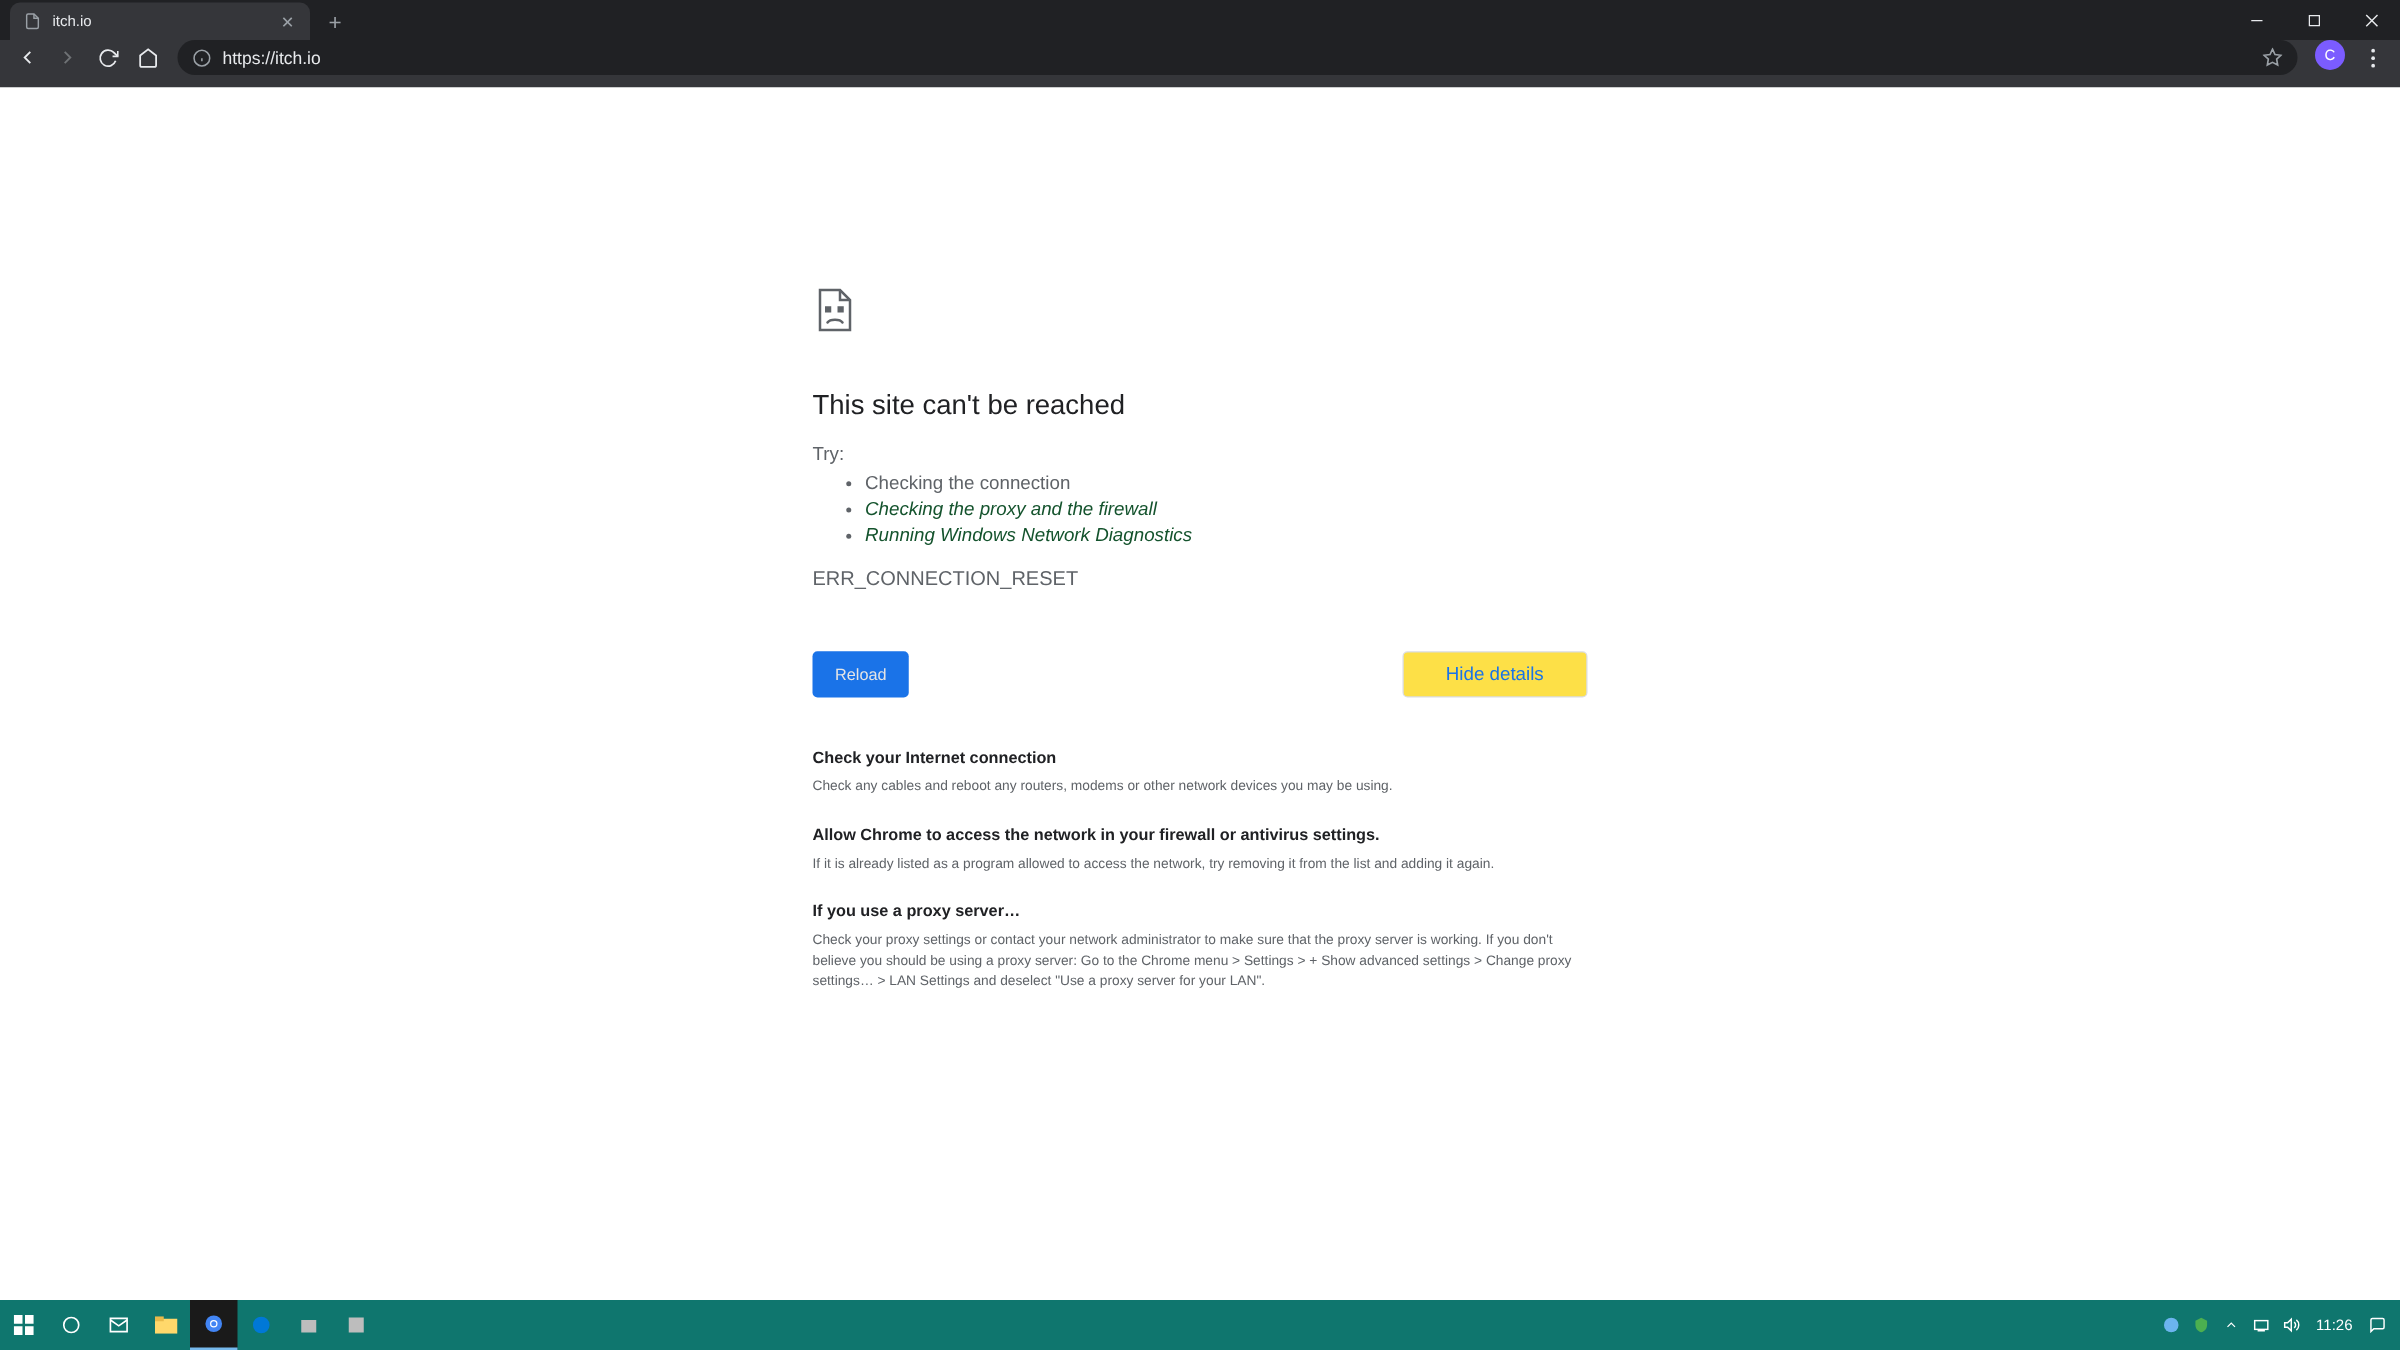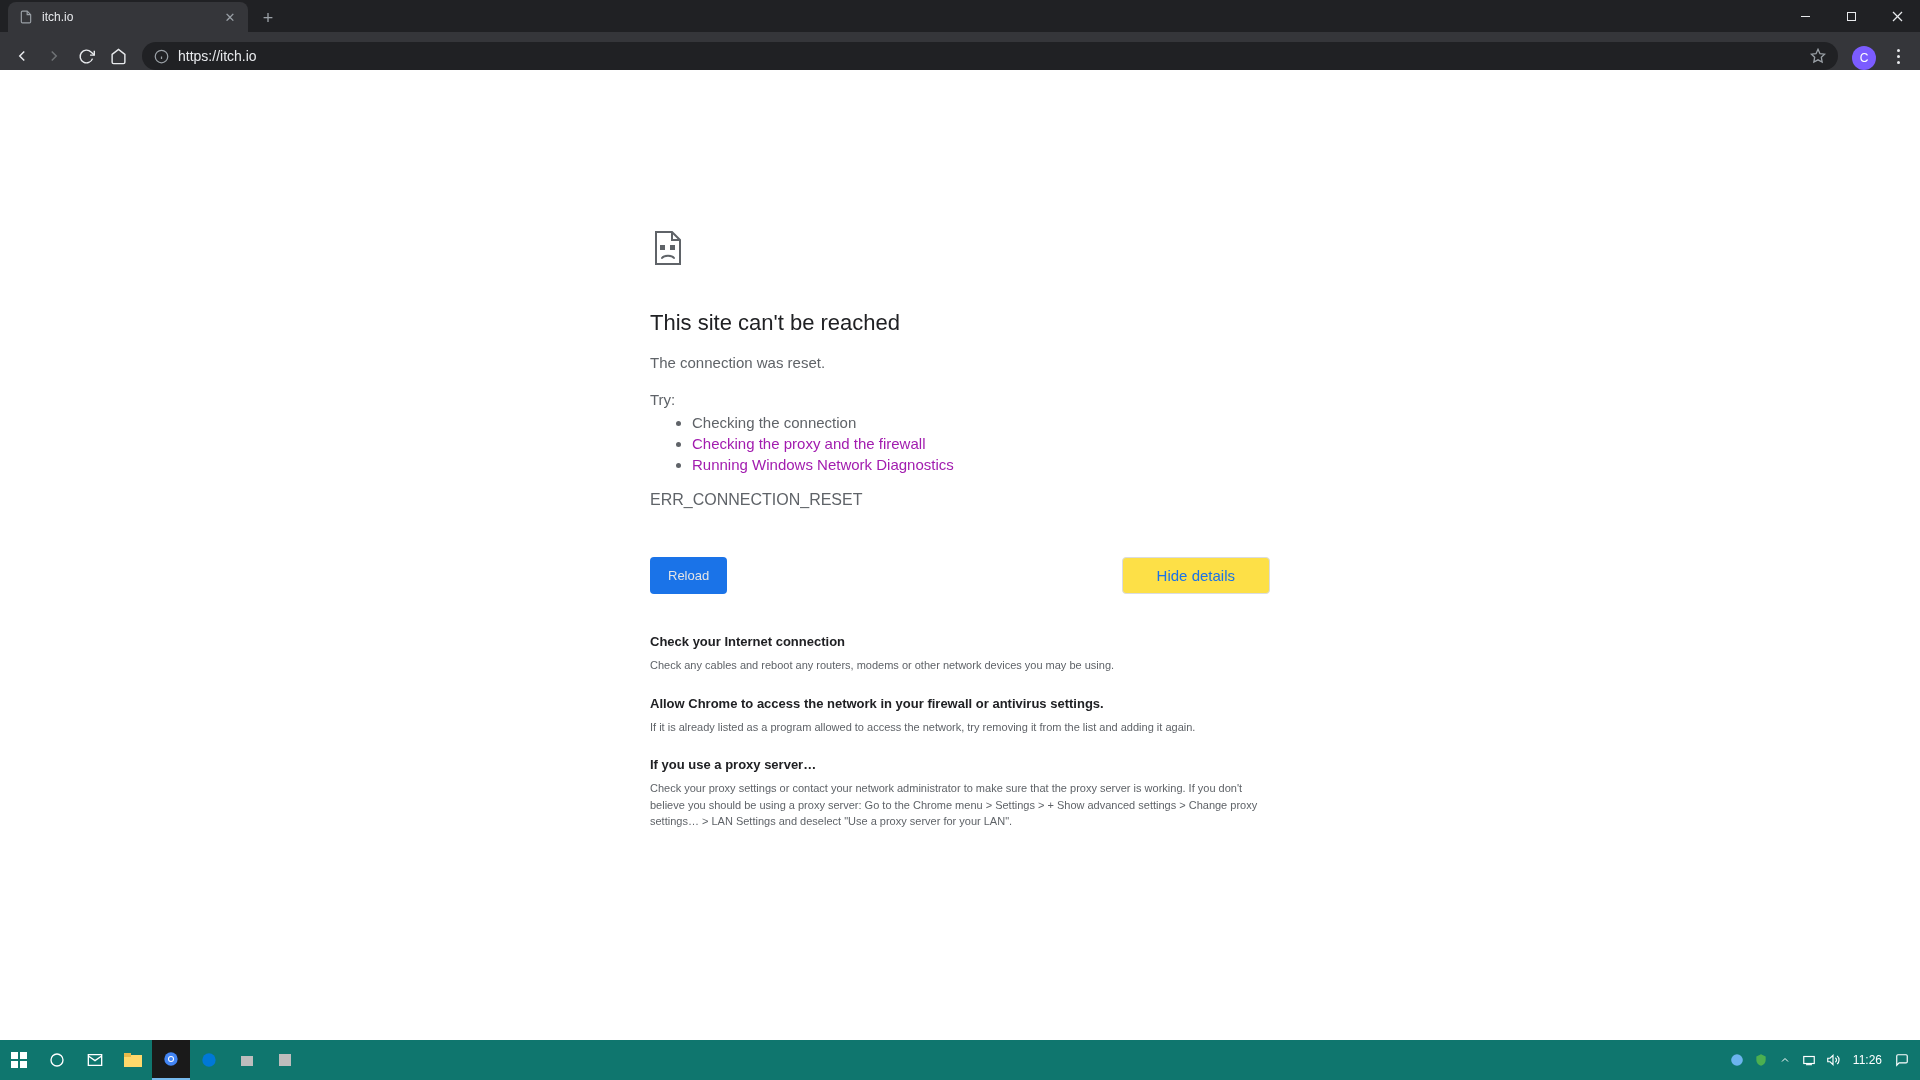--- a/index.html
+++ b/index.html
@@ -57,21 +57,21 @@
   .window-controls .wc {
     width: 46px; height: 32px;
     display: flex; align-items: center; justify-content: center;
     color: #e8eaed;
   }
 
   .toolbar {
     height: 38px;
     background: #35363a;
     display: flex;
-    align-items: flex-end;
+    align-items: flex-start;
     padding: 0 8px;
     gap: 4px;
   }
   .tbtn {
     width: 28px; height: 28px;
     display: flex; align-items: center; justify-content: center;
     color: #e8eaed;
     border-radius: 50%;
   }
   .tbtn.disabled { color: #6f7275; }
@@ -131,21 +131,21 @@
     font-size: 22px;
     font-weight: 400;
     color: #202124;
     margin-bottom: 18px;
     position: relative;
   }
   .error-sub { font-size: 15px; color: #5f6368; margin-bottom: 20px; }
   .try-label { font-size: 15px; color: #5f6368; margin-bottom: 6px; }
   .try-list { list-style: disc; padding-left: 42px; font-size: 15px; color: #5f6368; }
   .try-list li { margin-bottom: 4px; }
-  .try-list a { color: #a21caf; text-decoration: none; }
+  .try-list a { color: #14532d; text-decoration: none; font-style: italic; }
   .err-code { font-size: 16px; color: #5f6368; margin-top: 18px; }
 
   .btn-row {
     display: flex; justify-content: space-between;
     margin-top: 48px; margin-bottom: 40px;
   }
   .btn-primary {
     background: #1a73e8; color: #e5e5e5;
     border: none; border-radius: 4px;
     font-size: 13px; padding: 9px 18px;
@@ -282,21 +282,20 @@
         <rect x="11" y="16" width="3" height="3" fill="#5f6368"></rect>
         <rect x="21" y="16" width="3" height="3" fill="#5f6368"></rect>
         <path d="M12 28c2-3 10-3 12 0" stroke-linecap="round"></path>
       </svg>
     </div>
 
     <h1 class="error-title">
       <span>This site can't be reached</span>
     </h1>
 
-    <p class="error-sub">The connection was reset.</p>
 
     <p class="try-label">Try:</p>
     <ul class="try-list">
       <li>Checking the connection</li>
       <li><a href="#">Checking the proxy and the firewall</a></li>
       <li><a href="#">Running Windows Network Diagnostics</a></li>
     </ul>
 
     <p class="err-code">ERR_CONNECTION_RESET</p>
 

